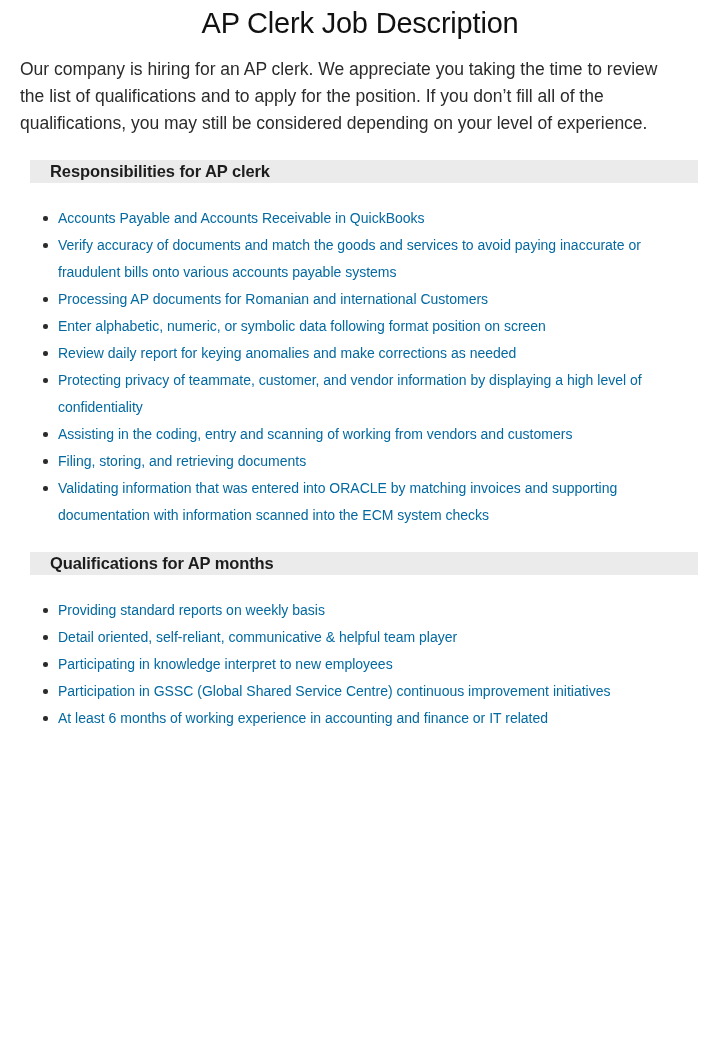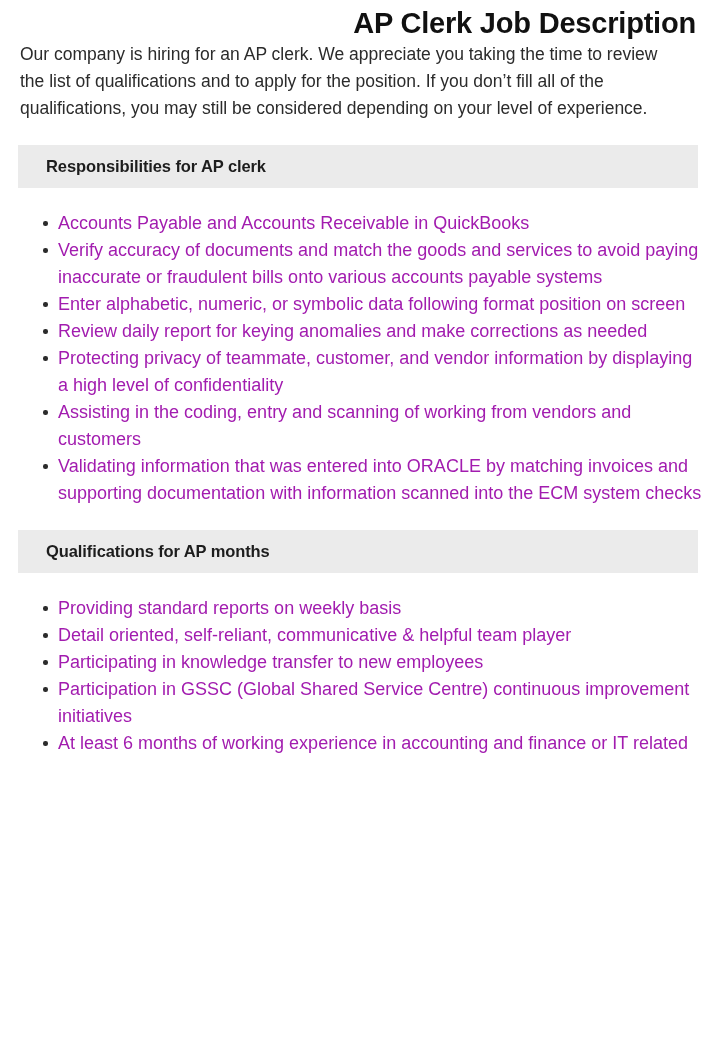--- a/index.html
+++ b/index.html
@@ -17,48 +17,48 @@
   }
 
   .page {
     width: 720px;
     box-sizing: border-box;
     padding: 0;
   }
 
   .doc-title {
     font-size: 29px;
-    font-weight: bold;
-    text-align: right;
+    font-weight: normal;
+    text-align: center;
     color: #111111;
     letter-spacing: -0.2px;
     margin: 5px 0 0 0;
     padding: 0 24px;
     line-height: 36px;
   }
 
   .intro {
-    margin: 0 0 0 0;
+    margin: 15px 0 0 0;
     padding: 0 38px 0 20px;
     font-size: 17.5px;
     line-height: 27px;
     color: #2b2b2b;
   }
 
   .section {
     margin-top: 23px;
   }
 
   .section-header {
     background: #ebebeb;
-    margin: 0 22px 0 18px;
-    height: 43px;
+    margin: 0 22px 0 30px;
+    height: 23px;
     display: flex;
     align-items: center;
-    padding-left: 28px;
+    padding-left: 20px;
     box-sizing: border-box;
   }
 
   .section-header-text {
     font-size: 16.5px;
     font-weight: bold;
     color: #1d1d1d;
     letter-spacing: -0.1px;
   }
 
@@ -69,23 +69,23 @@
   }
 
   .bullet-list.first-list {
     margin-top: 22px;
   }
 
   .bullet-item {
     position: relative;
     padding-left: 58px;
     padding-right: 14px;
-    font-size: 18px;
+    font-size: 14px;
     line-height: 27px;
-    color: #a21caf;
+    color: #0369a1;
   }
 
   .bullet-item::before {
     content: "";
     position: absolute;
     left: 43px;
     top: 11px;
     width: 4.5px;
     height: 4.5px;
     border-radius: 50%;
@@ -101,34 +101,36 @@
 
   <p class="intro">Our company is hiring for an AP clerk. We appreciate you taking the time to review the list of qualifications and to apply for the position. If you don’t fill all of the qualifications, you may still be considered depending on your level of experience.</p>
 
   <div class="section">
     <div class="section-header">
       <span class="section-header-text">Responsibilities for AP clerk</span>
     </div>
     <ul class="bullet-list first-list">
         <li class="bullet-item">Accounts Payable and Accounts Receivable in QuickBooks</li>
         <li class="bullet-item">Verify accuracy of documents and match the goods and services to avoid paying inaccurate or fraudulent bills onto various accounts payable systems</li>
+        <li class="bullet-item">Processing AP documents for Romanian and international Customers</li>
         <li class="bullet-item">Enter alphabetic, numeric, or symbolic data following format position on screen</li>
         <li class="bullet-item">Review daily report for keying anomalies and make corrections as needed</li>
         <li class="bullet-item">Protecting privacy of teammate, customer, and vendor information by displaying a high level of confidentiality</li>
         <li class="bullet-item">Assisting in the coding, entry and scanning of working from vendors and customers</li>
+        <li class="bullet-item">Filing, storing, and retrieving documents</li>
         <li class="bullet-item">Validating information that was entered into ORACLE by matching invoices and supporting documentation with information scanned into the ECM system checks</li>
       </ul>
   </div>
 
   <div class="section">
     <div class="section-header">
       <span class="section-header-text">Qualifications for AP months</span>
     </div>
     <ul class="bullet-list first-list">
         <li class="bullet-item">Providing standard reports on weekly basis</li>
         <li class="bullet-item">Detail oriented, self-reliant, communicative &amp; helpful team player</li>
-        <li class="bullet-item">Participating in knowledge transfer to new employees</li>
+        <li class="bullet-item">Participating in knowledge interpret to new employees</li>
         <li class="bullet-item">Participation in GSSC (Global Shared Service Centre) continuous improvement initiatives</li>
         <li class="bullet-item">At least 6 months of working experience in accounting and finance or IT related</li>
       </ul>
   </div>
 
 </div>
 
 </body></html>

